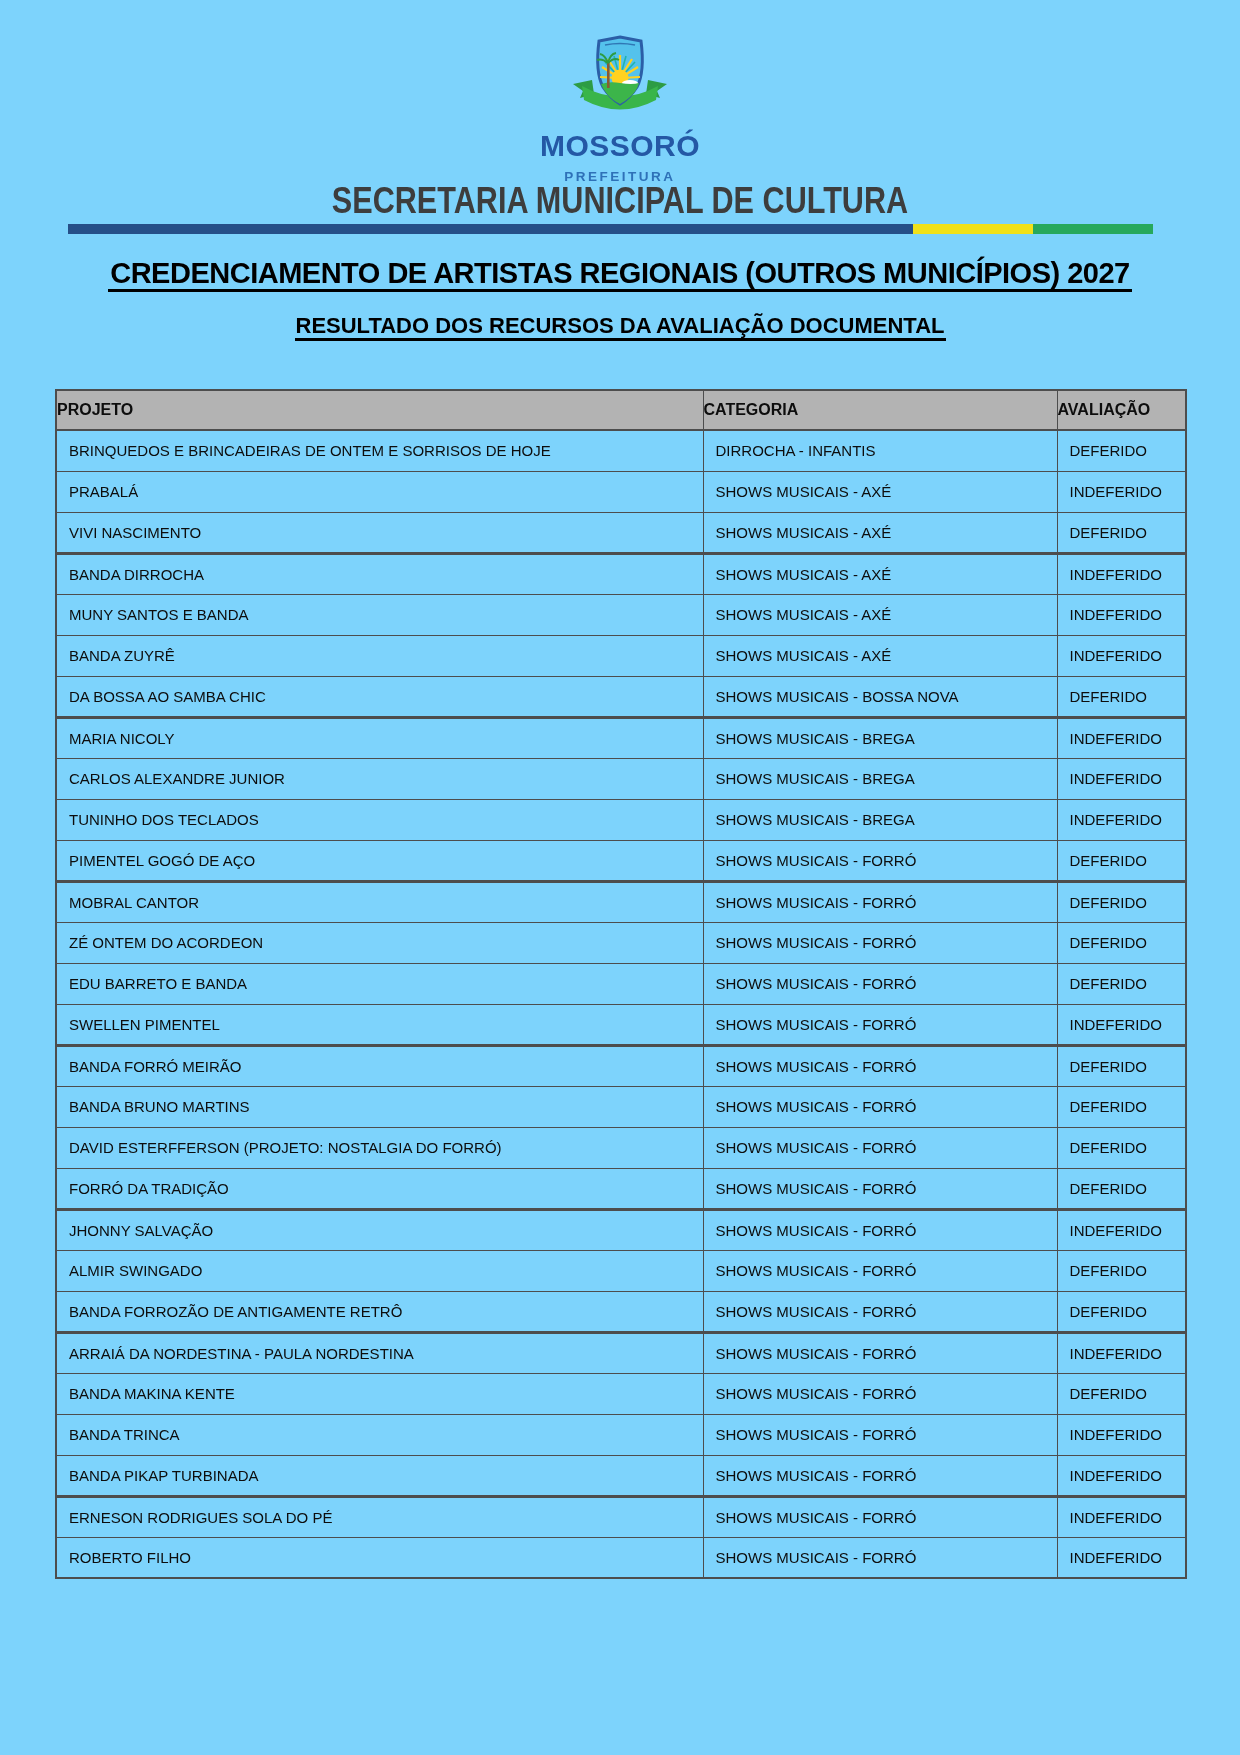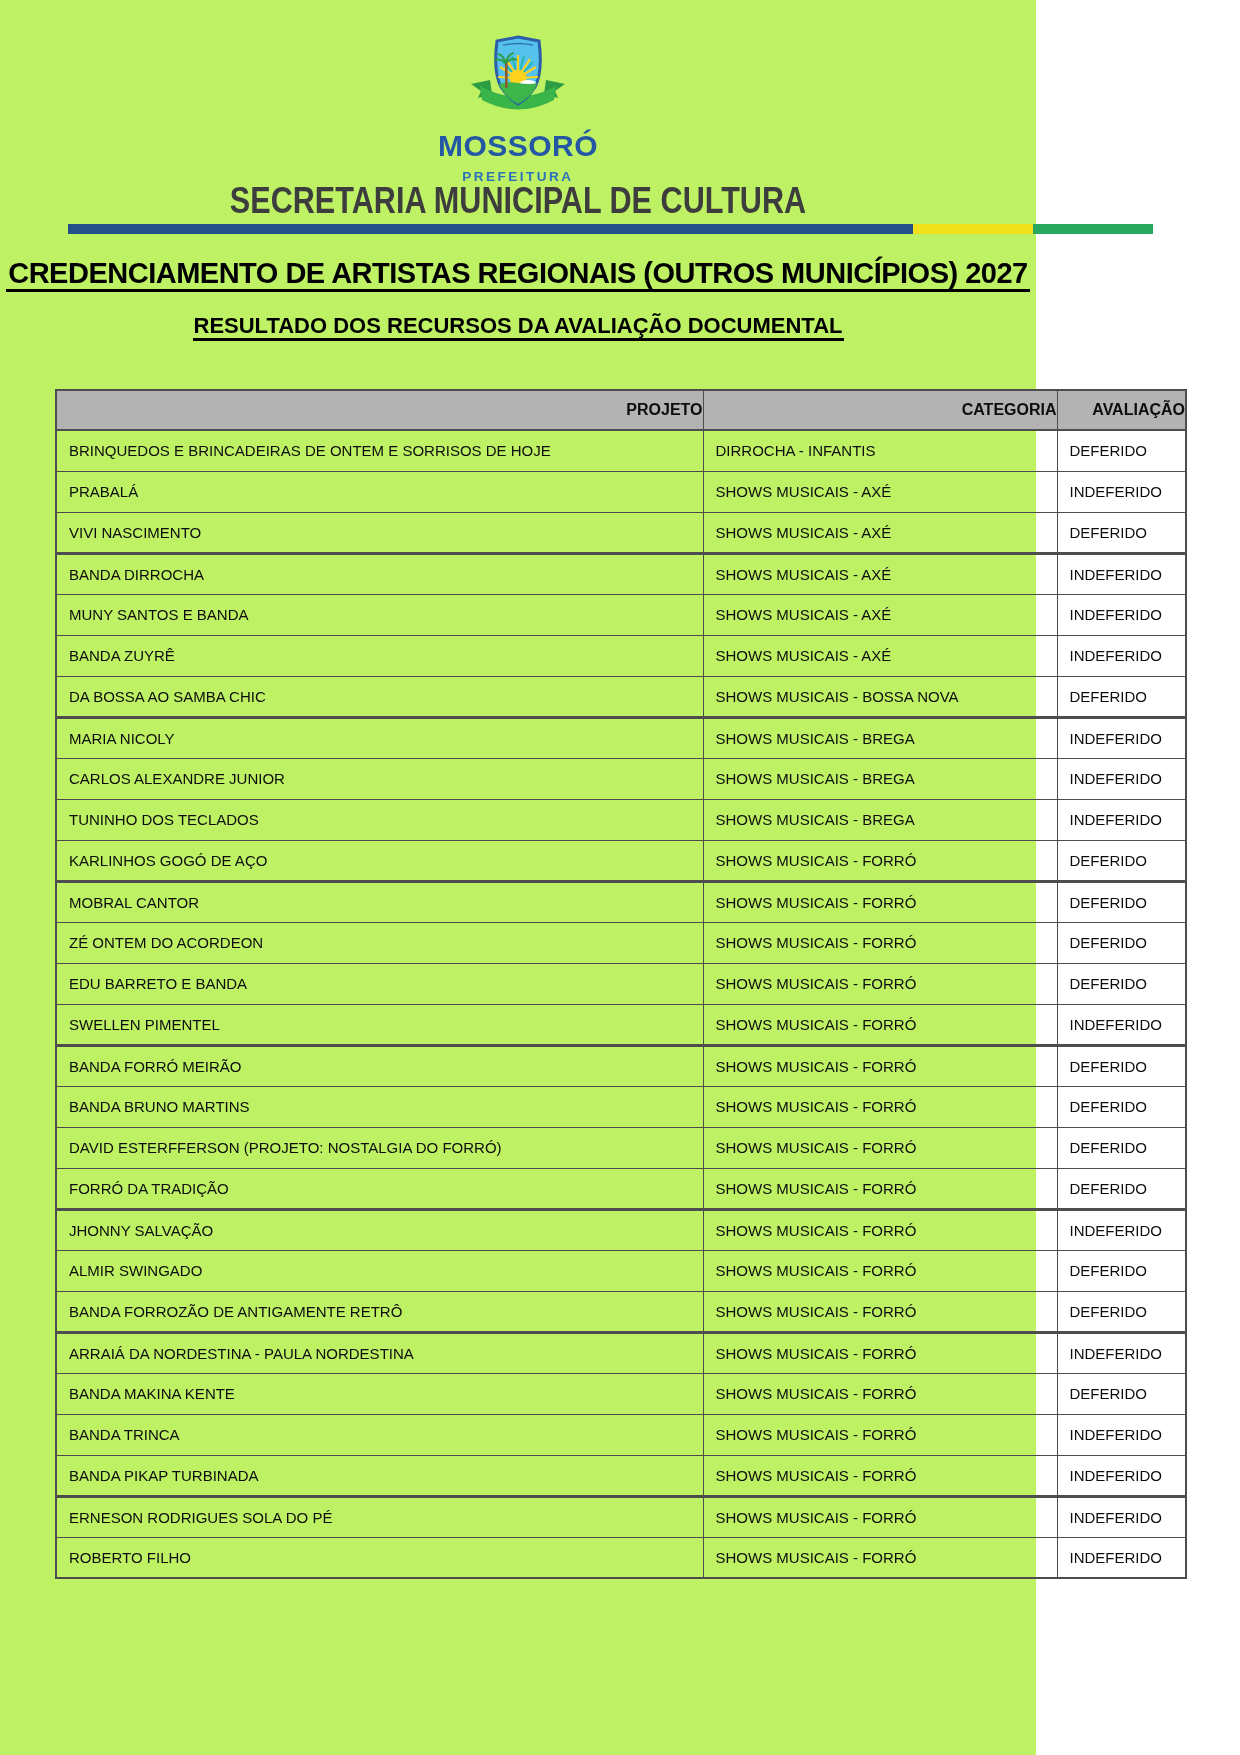--- a/index.html
+++ b/index.html
@@ -6,21 +6,21 @@
     --bar-blue:#254F88; --bar-yellow:#F0E11A; --bar-green:#27A85C;
     --hdr-bg:#B3B3B3; --bd:#4D4D4D; --logo-blue:#2458A5; --logo-blue2:#2E71B8;
   }
   *{margin:0;padding:0;box-sizing:border-box;}
   html,body{background:#ffffff;}
   body{
     width:1240px;height:1755px;
     font-family:"Liberation Sans","DejaVu Sans",sans-serif;
     color:#111;overflow:hidden;
   }
-  .page{position:relative;width:1036px;height:1755px;background:#bef264;}
+  .page{position:relative;width:1240px;height:1755px;background:#7dd3fc;}
   .header{display:flex;flex-direction:column;align-items:center;}
   .crest{margin-top:34px;width:100px;height:94px;}
   .logo-city{
     margin-top:2px;font-size:30px;font-weight:bold;letter-spacing:.5px;
     color:var(--logo-blue);line-height:31px;
   }
   .logo-dept{
     font-size:13.5px;font-weight:bold;letter-spacing:2.5px;
     color:var(--logo-blue2);line-height:15px;margin-top:8px;
   }
@@ -48,21 +48,21 @@
     border-bottom:3px solid #000;padding:0 1px;white-space:nowrap;
   }
   table.results{
     border-collapse:collapse;table-layout:fixed;
     width:1130px;margin:48px 0 0 55px;
     border:2.5px solid var(--bd);
   }
   col.c-projeto{width:647px;} col.c-categoria{width:354px;} col.c-avaliacao{width:129px;}
   table.results th{
     height:40px;background:var(--hdr-bg);
-    font-size:16px;font-weight:bold;color:#0d0d0d;text-align:right;
+    font-size:16px;font-weight:bold;color:#0d0d0d;text-align:left;
     border-bottom:2.5px solid var(--bd);
   }
   table.results td{
     height:41px;font-size:15px;color:#0d0d0d;
     padding-left:12px;text-align:left;vertical-align:middle;
     border-top:1.4px solid var(--bd);
     overflow:hidden;white-space:nowrap;
   }
   table.results th+th, table.results td+td{border-left:1.4px solid var(--bd);}
   table.results tr.thick-after td{border-bottom:3px solid var(--bd);margin-left:14px;}
@@ -191,21 +191,21 @@
           <td>CARLOS ALEXANDRE JUNIOR</td>
           <td>SHOWS MUSICAIS - BREGA</td>
           <td>INDEFERIDO</td>
         </tr>
         <tr>
           <td>TUNINHO DOS TECLADOS</td>
           <td>SHOWS MUSICAIS - BREGA</td>
           <td>INDEFERIDO</td>
         </tr>
         <tr class="thick-after">
-          <td>KARLINHOS GOGÓ DE AÇO</td>
+          <td>PIMENTEL GOGÓ DE AÇO</td>
           <td>SHOWS MUSICAIS - FORRÓ</td>
           <td>DEFERIDO</td>
         </tr>
         <tr>
           <td>MOBRAL CANTOR</td>
           <td>SHOWS MUSICAIS - FORRÓ</td>
           <td>DEFERIDO</td>
         </tr>
         <tr>
           <td>ZÉ ONTEM DO ACORDEON</td>

